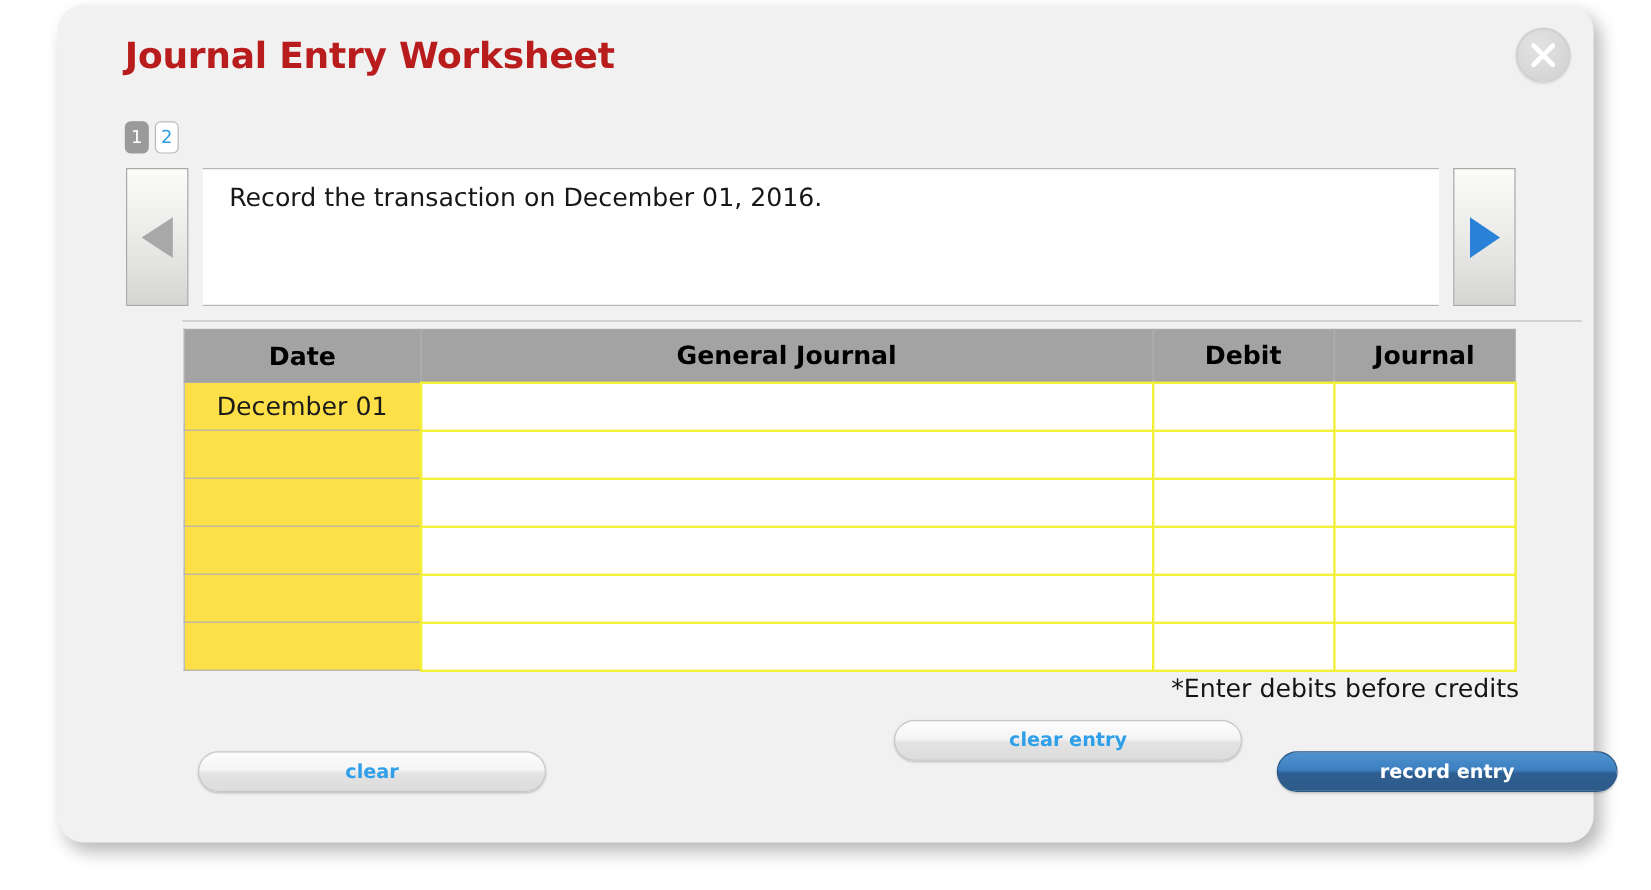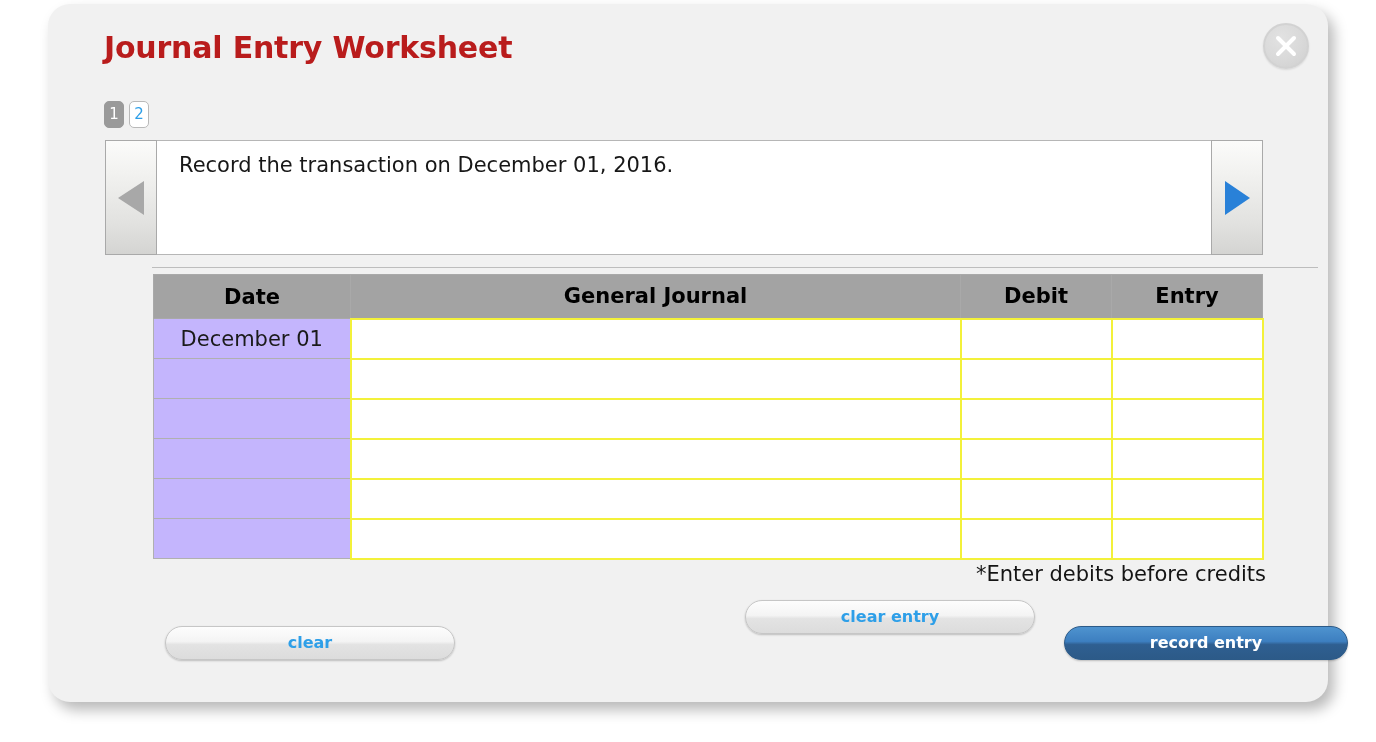--- a/index.html
+++ b/index.html
@@ -75,20 +75,21 @@
   }
 
   
   .instruction-row {
     position: absolute;
     left: 57px;
     top: 136px;
     width: 1158px;
     height: 115px;
     display: flex;
+    gap: 12px;
   }
   .nav-arrow {
     width: 52px;
     height: 115px;
     background: linear-gradient(to bottom, #fbfbfa 0%, #f2f2f0 28%, #e2e2e0 72%, #d4d4d2 100%);
     border: 1px solid #a9a9a9;
     display: flex;
     align-items: center;
     justify-content: center;
     cursor: pointer;
@@ -134,21 +135,21 @@
     text-align: center;
   }
   .col-date  { width: 197px; }
   .col-gj    { width: 610px; }
   .col-debit { width: 151px; }
   .col-credit{ width: 151px; }
 
   .journal-table td {
     height: 40px;
     padding: 0;
-    background: #c4b5fd;
+    background: #fde047;
   }
   td.date-cell {
     border: 1px solid #b0b0b0;
     text-align: center;
     font-size: 21px;
     color: #1a1a1a;
   }
   td.input-cell {
     border: 2px solid #f3f13a;
     background: #ffffff;
@@ -231,21 +232,21 @@
       <col class="col-date">
         <col class="col-gj">
         <col class="col-debit">
         <col class="col-credit">
     </colgroup>
     <thead>
       <tr>
         <th>Date</th>
         <th>General Journal</th>
         <th>Debit</th>
-        <th>Entry</th>
+        <th>Journal</th>
       </tr>
     </thead>
     <tbody>
       <tr>
         <td class="date-cell">December 01</td>
         <td class="input-cell"></td>
         <td class="input-cell"></td>
         <td class="input-cell"></td>
       </tr>
       <tr>

